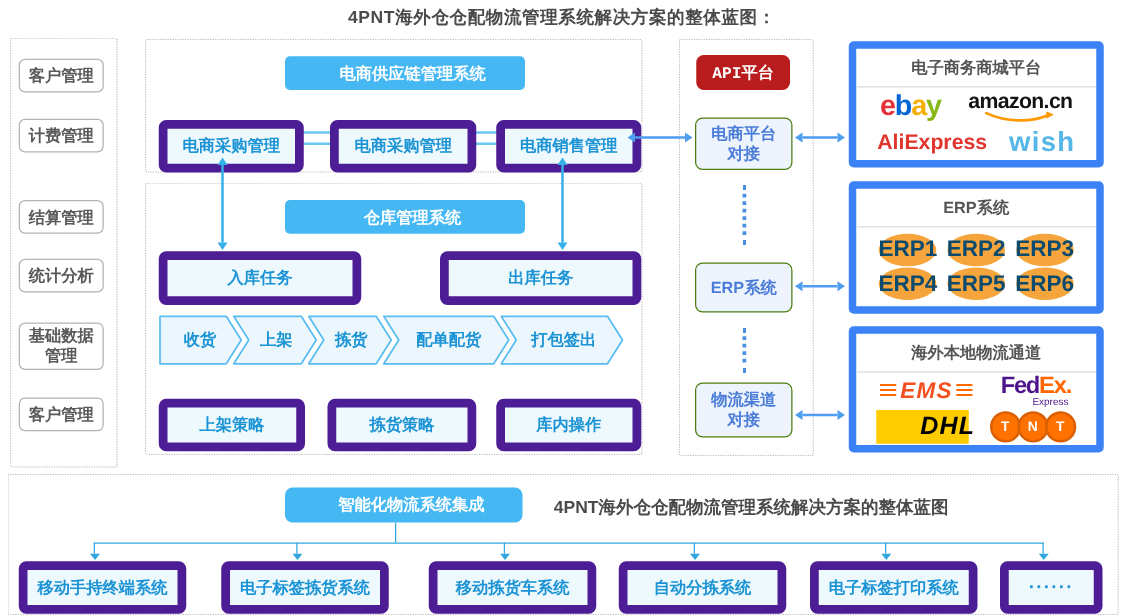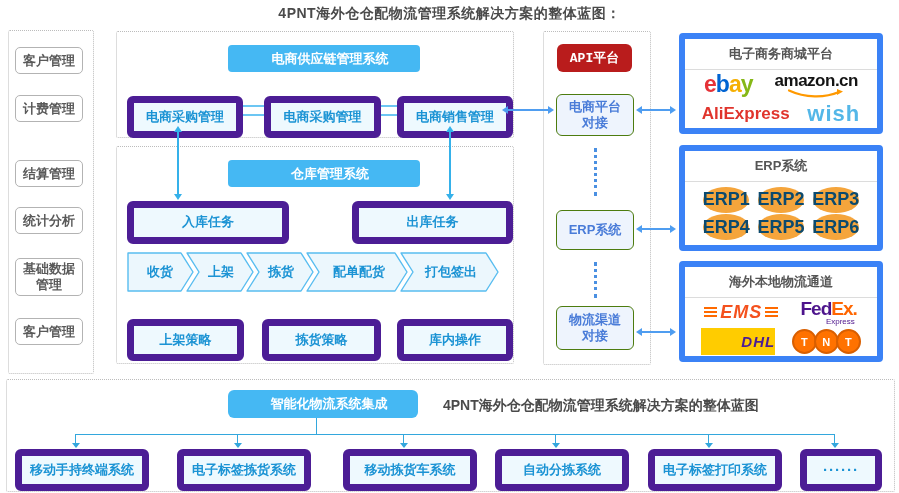--- a/index.html
+++ b/index.html
@@ -76,21 +76,21 @@
   .wish { font-size:22px; font-weight:bold; color:#54b7e8; letter-spacing:1px; }
   .ems { display:flex; align-items:center; gap:3px; }
   .ems .txt { font-size:18px; font-weight:900; font-style:italic; color:#f4511e; letter-spacing:1px; }
   .stripes { width:13px; height:11px; background:repeating-linear-gradient(to bottom,#ff6a00 0 2px,transparent 2px 4px); }
   .fedex { line-height:1; }
   .fedex .fed { font-size:19px; font-weight:bold; color:#4d148c; letter-spacing:-1px; }
   .fedex .ex { font-size:19px; font-weight:bold; color:#ff6600; letter-spacing:-1px; }
   .fedex .dot { font-size:19px; font-weight:bold; color:#ff6600; }
   .fedex .sub { font-size:8px; color:#4d148c; text-align:right; padding-right:3px; }
   .dhl { width:74px; height:27px; background:#ffcc00; display:flex; align-items:center; justify-content:center; gap:3px; }
-  .dhl .txt { font-size:15px; font-weight:900; font-style:italic; color:#4c1d95; letter-spacing:1px;margin-left:40px; }
+  .dhl .txt { font-size:20px; font-weight:900; font-style:italic; color:#000000; letter-spacing:1px;margin-left:40px; }
   .dhl .dash { width:7px; height:3px; background:#d40511; transform:skewX(-25deg); }
   .tnt { display:flex; }
   .tnt .c { width:21px; height:21px; border-radius:50%; background:#ff7200; border:2px solid #d95f00;
     color:#fff; font-weight:bold; font-size:11px; display:flex; align-items:center; justify-content:center; margin-left:-3px; }
   .tnt .c:first-child { margin-left:0; }
   .dotbox-text { font-size:15px; letter-spacing:1px; }
 </style>
 </head>
 <body>
 

